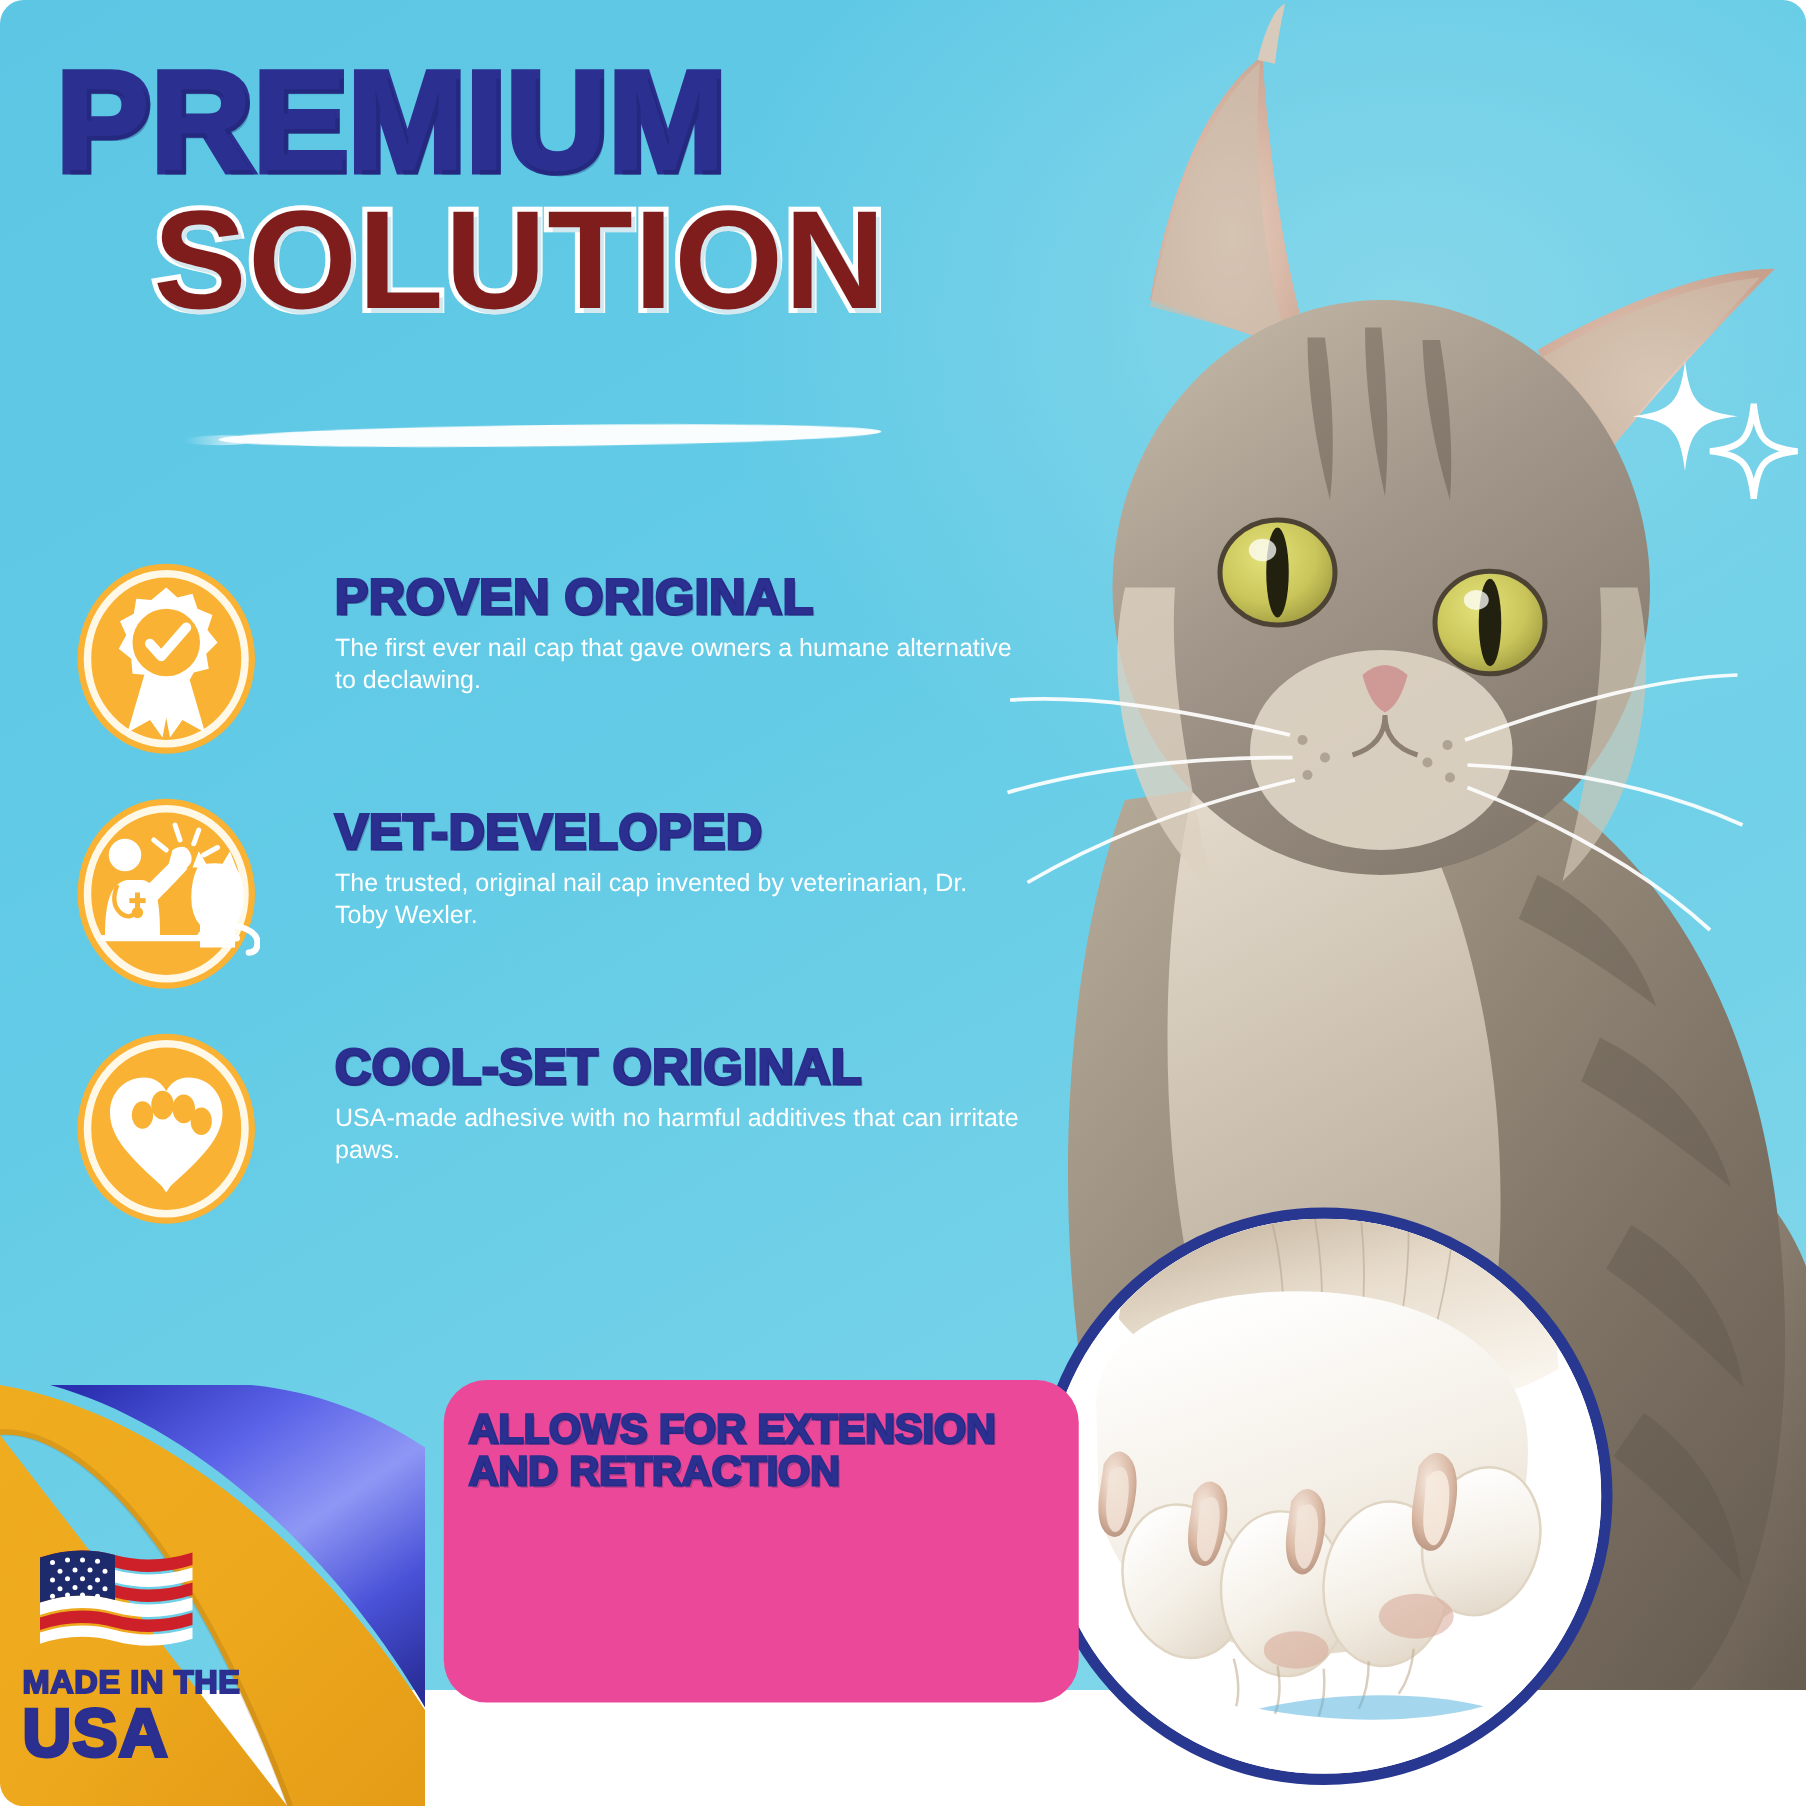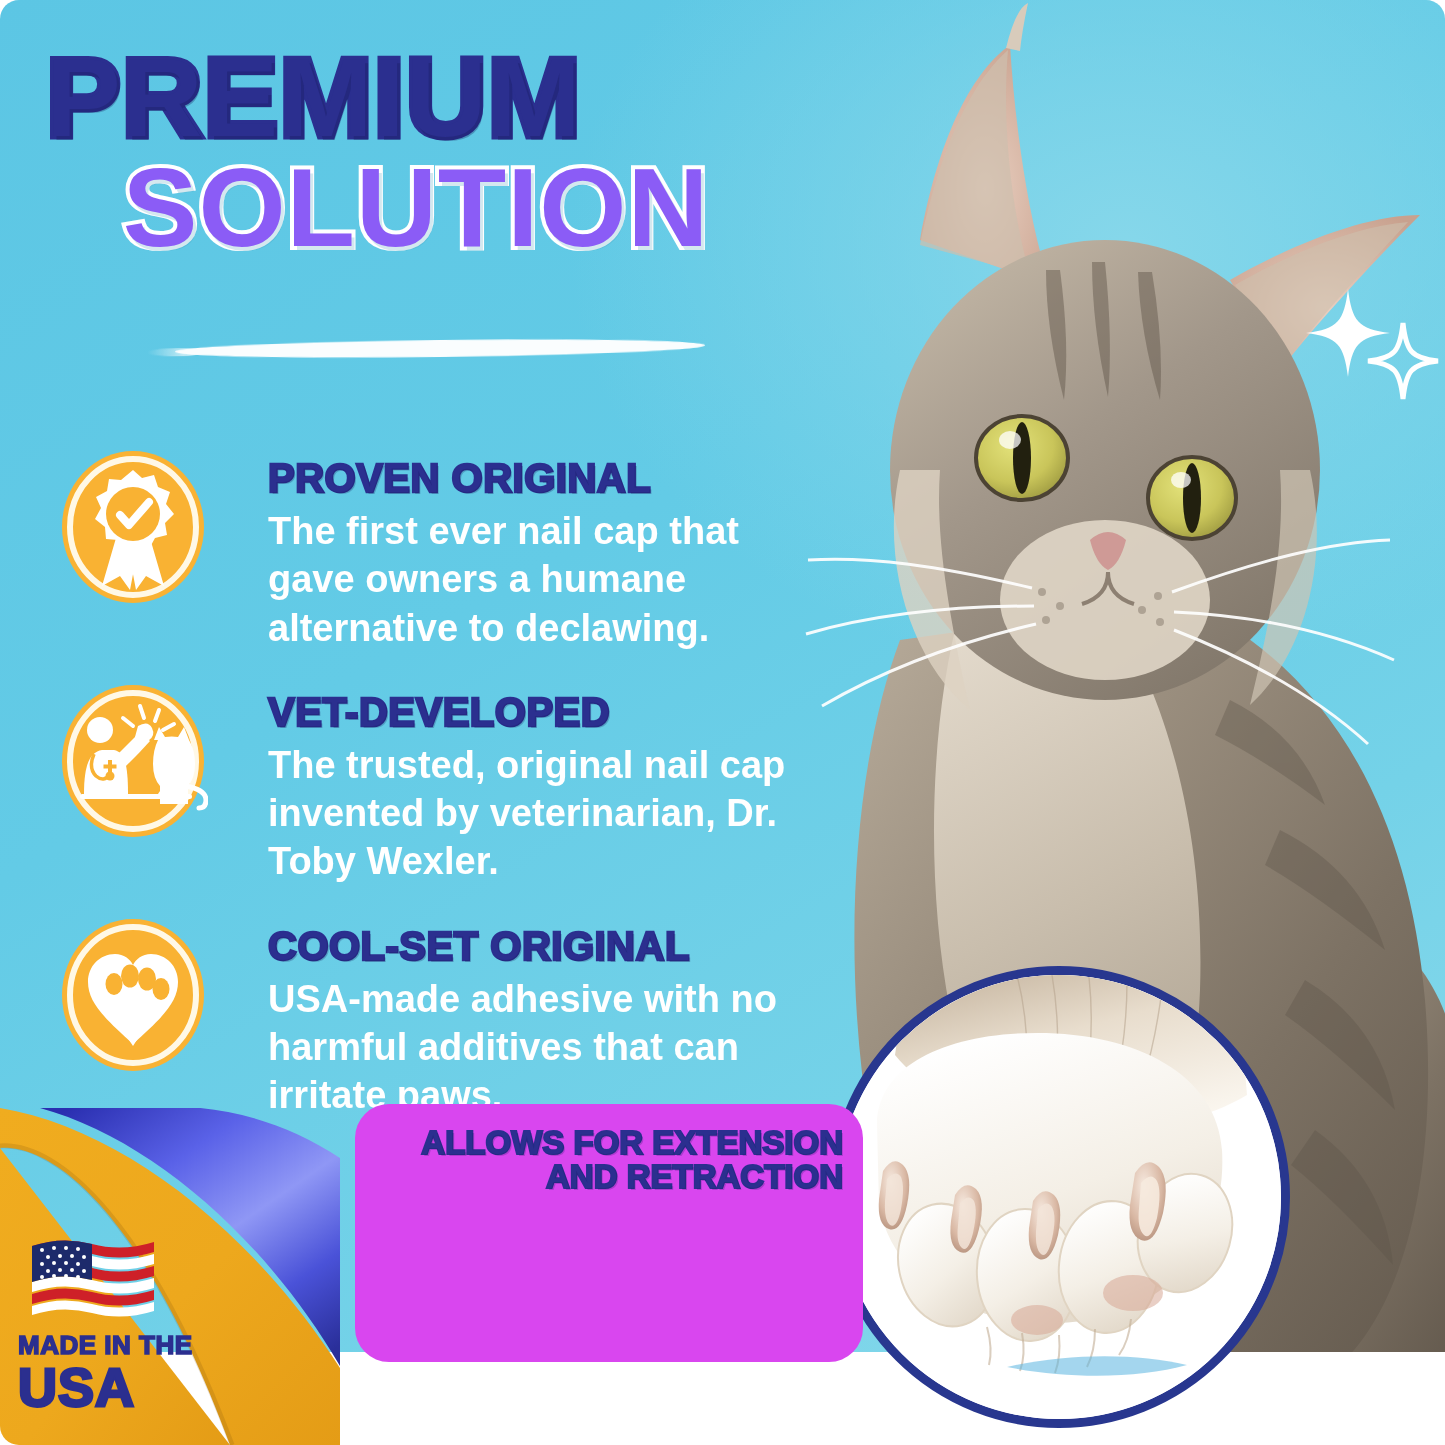--- a/index.html
+++ b/index.html
@@ -47,21 +47,21 @@
     color: #2b2f8f;
     -webkit-text-stroke: 7px #2b2f8f;
     paint-order: stroke fill;
     text-shadow: 3px 4px 0 rgba(20,25,90,0.30);
   }
   .headline .l2 {
     display: block;
     font-size: 112px;
     font-weight: 700;
     letter-spacing: 1px;
-    color: #8b5cf6;
+    color: #7f1d1d;
     -webkit-text-stroke: 8px #ffffff;
     paint-order: stroke fill;
     text-align: center;
     width: 740px;
     margin-top: 18px;
     text-shadow: 3px 4px 0 rgba(60,150,180,0.22);
   }
   .swoosh {
     position: absolute;
     left: 175px;
@@ -112,41 +112,41 @@
     font-weight: 700;
     letter-spacing: 0.5px;
     color: #2b2f8f;
     -webkit-text-stroke: 2.5px #2b2f8f;
     paint-order: stroke fill;
     text-shadow: 2px 2px 0 rgba(20,25,90,0.25);
     white-space: nowrap;
   }
   .feature p {
     margin: 0;
-    font-size: 38px;
-    font-weight: 700;
+    font-size: 20px;
+    font-weight: 400;
     line-height: 1.27;
     color: #ffffff;
     max-width: 580px;
   }
   .feature.f2 h3 { font-size: 40px; }
   .feature.f2 p { max-width: 600px; }
   .feature.f3 p { max-width: 560px; }
   
   .callout {
     position: absolute;
     left: 355px;
     top: 1104px;
     width: 508px;
     height: 258px;
-    background: #d946ef;
+    background: #ec4899;
     border-radius: 34px 34px 34px 34px;
     box-sizing: border-box;
     padding: 22px 20px 16px 20px;
-    text-align: right;
+    text-align: left;
   }
   .callout h4 {
     margin: 0 0 8px 0;
     font-size: 33px;
     font-weight: 700;
     line-height: 1.03;
     color: #2b2f8f;
     -webkit-text-stroke: 2.2px #2b2f8f;
     paint-order: stroke fill;
     text-shadow: 2px 2px 0 rgba(20,25,90,0.22);

